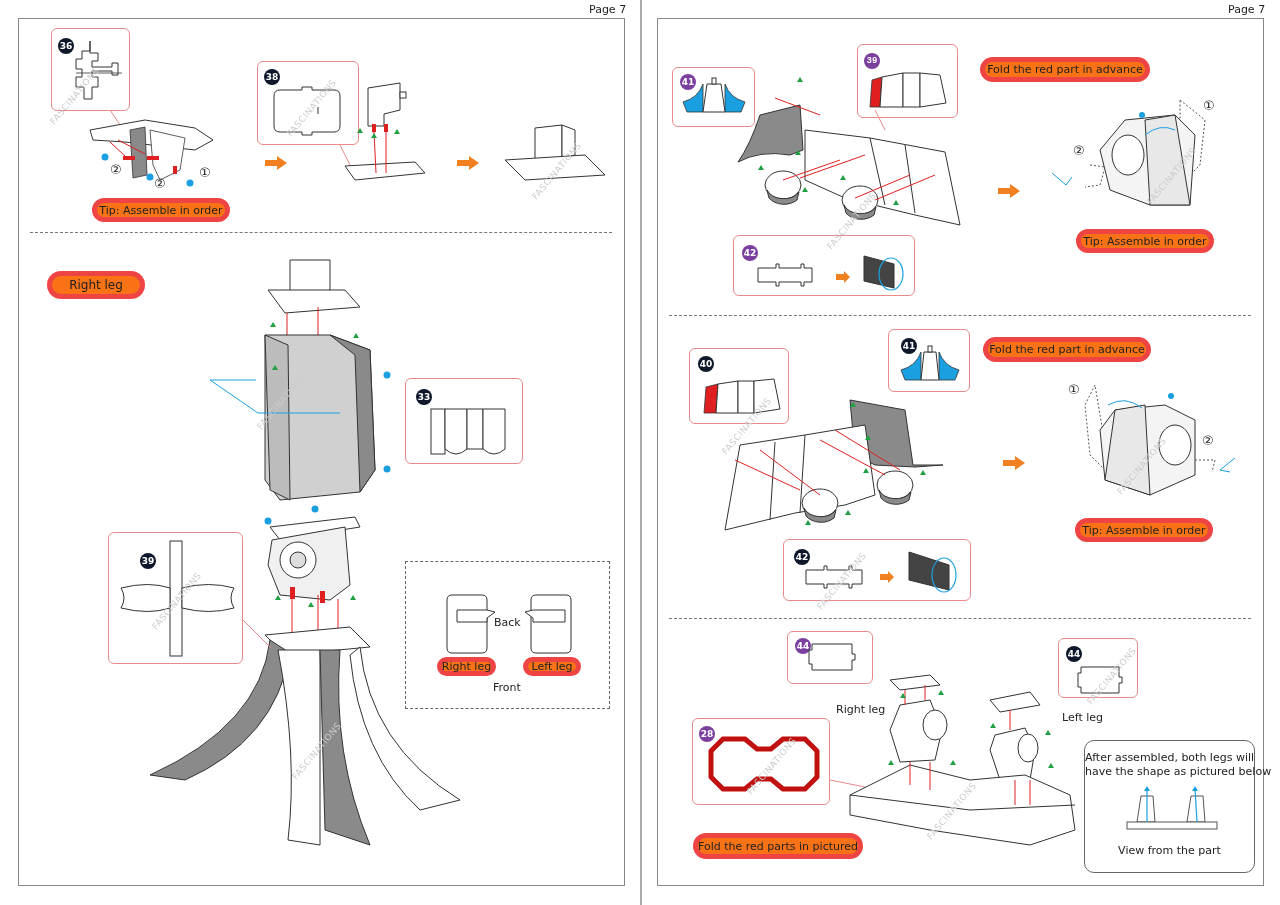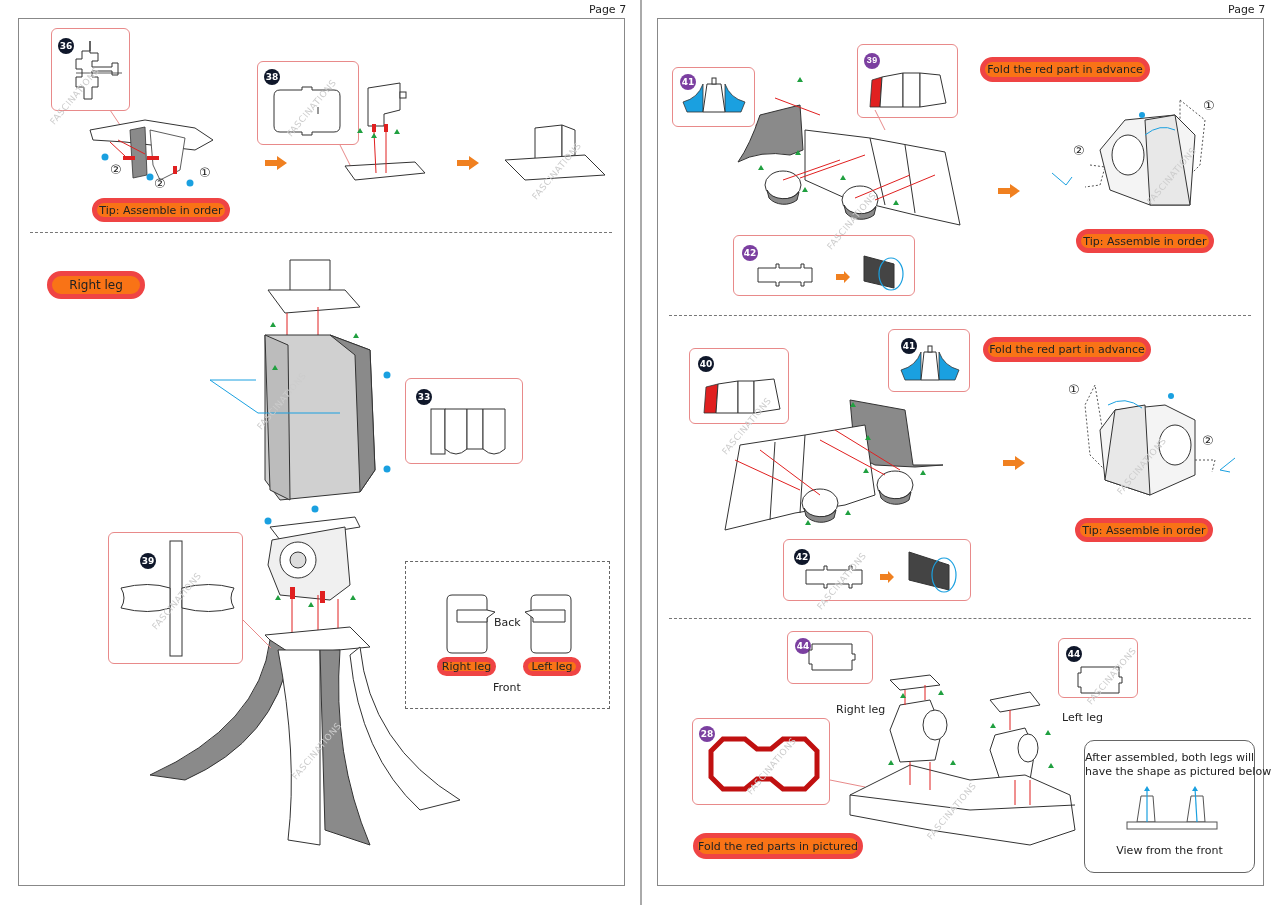--- a/index.html
+++ b/index.html
@@ -360,21 +360,21 @@
   <div class="label center-text" style="left:0;width:169px;top:24px;">have the shape as pictured below</div>
   <svg style="left:40px;top:45px;" width="95" height="45">
     <polygon points="16,10 28,10 30,36 12,36" fill="#fff" stroke="#555"></polygon>
     <polygon points="66,10 78,10 80,36 62,36" fill="#fff" stroke="#555"></polygon>
     <rect x="2" y="36" width="90" height="7" fill="#fff" stroke="#555"></rect>
     <line x1="22" y1="36" x2="22" y2="2" stroke="#1aa0e0" stroke-width="1.2"></line>
     <line x1="72" y1="36" x2="70" y2="2" stroke="#1aa0e0" stroke-width="1.2"></line>
     <polygon points="19,5 22,0 25,5" fill="#1aa0e0"></polygon>
     <polygon points="67,5 70,0 73,5" fill="#1aa0e0"></polygon>
   </svg>
-  <div class="label center-text" style="left:0;width:169px;top:103px;">View from the front</div>
+  <div class="label center-text" style="left:0;width:169px;top:103px;">View from the part</div>
 </div>
 
 <div class="wm" style="left:48px;top:120px;">FASCINATIONS</div>
 <div class="wm" style="left:285px;top:132px;">FASCINATIONS</div>
 <div class="wm" style="left:530px;top:195px;">FASCINATIONS</div>
 <div class="wm" style="left:255px;top:425px;">FASCINATIONS</div>
 <div class="wm" style="left:150px;top:625px;">FASCINATIONS</div>
 <div class="wm" style="left:290px;top:775px;">FASCINATIONS</div>
 <div class="wm" style="left:825px;top:245px;">FASCINATIONS</div>
 <div class="wm" style="left:1145px;top:200px;">FASCINATIONS</div>

